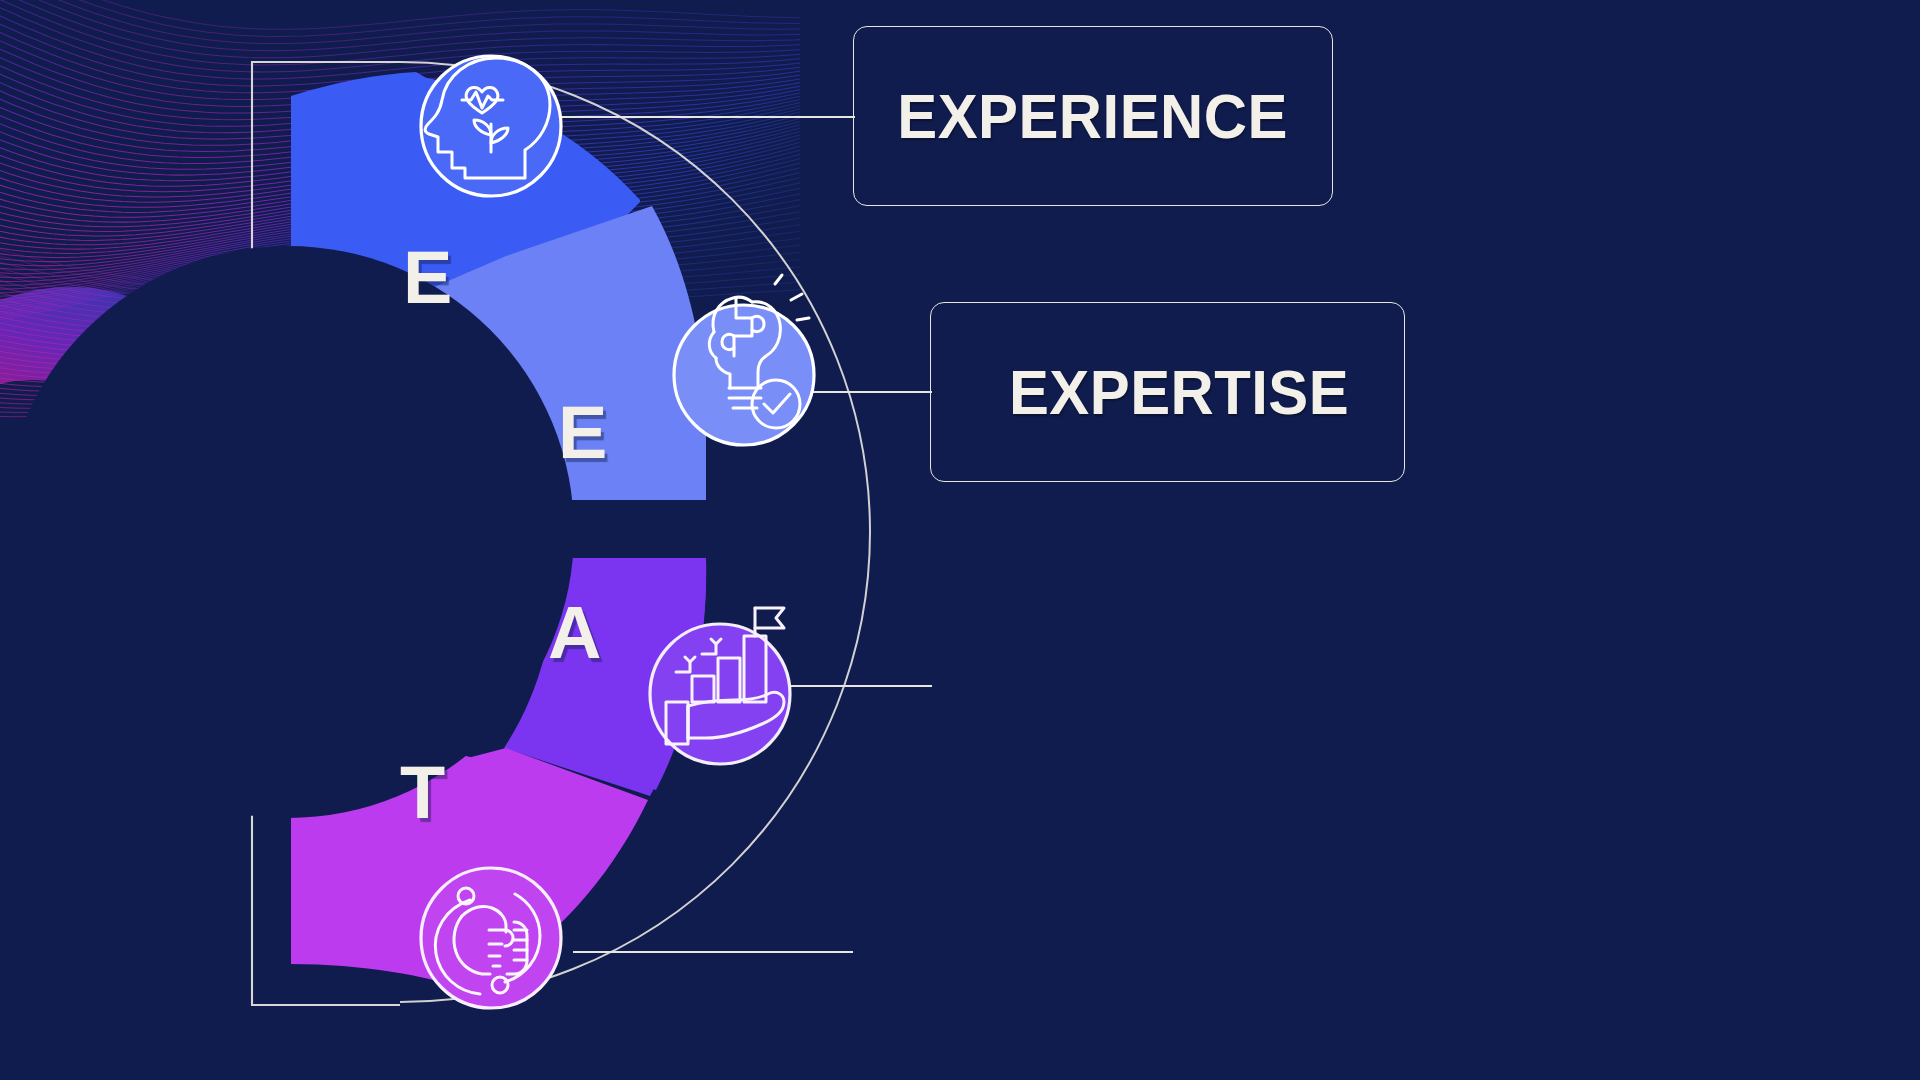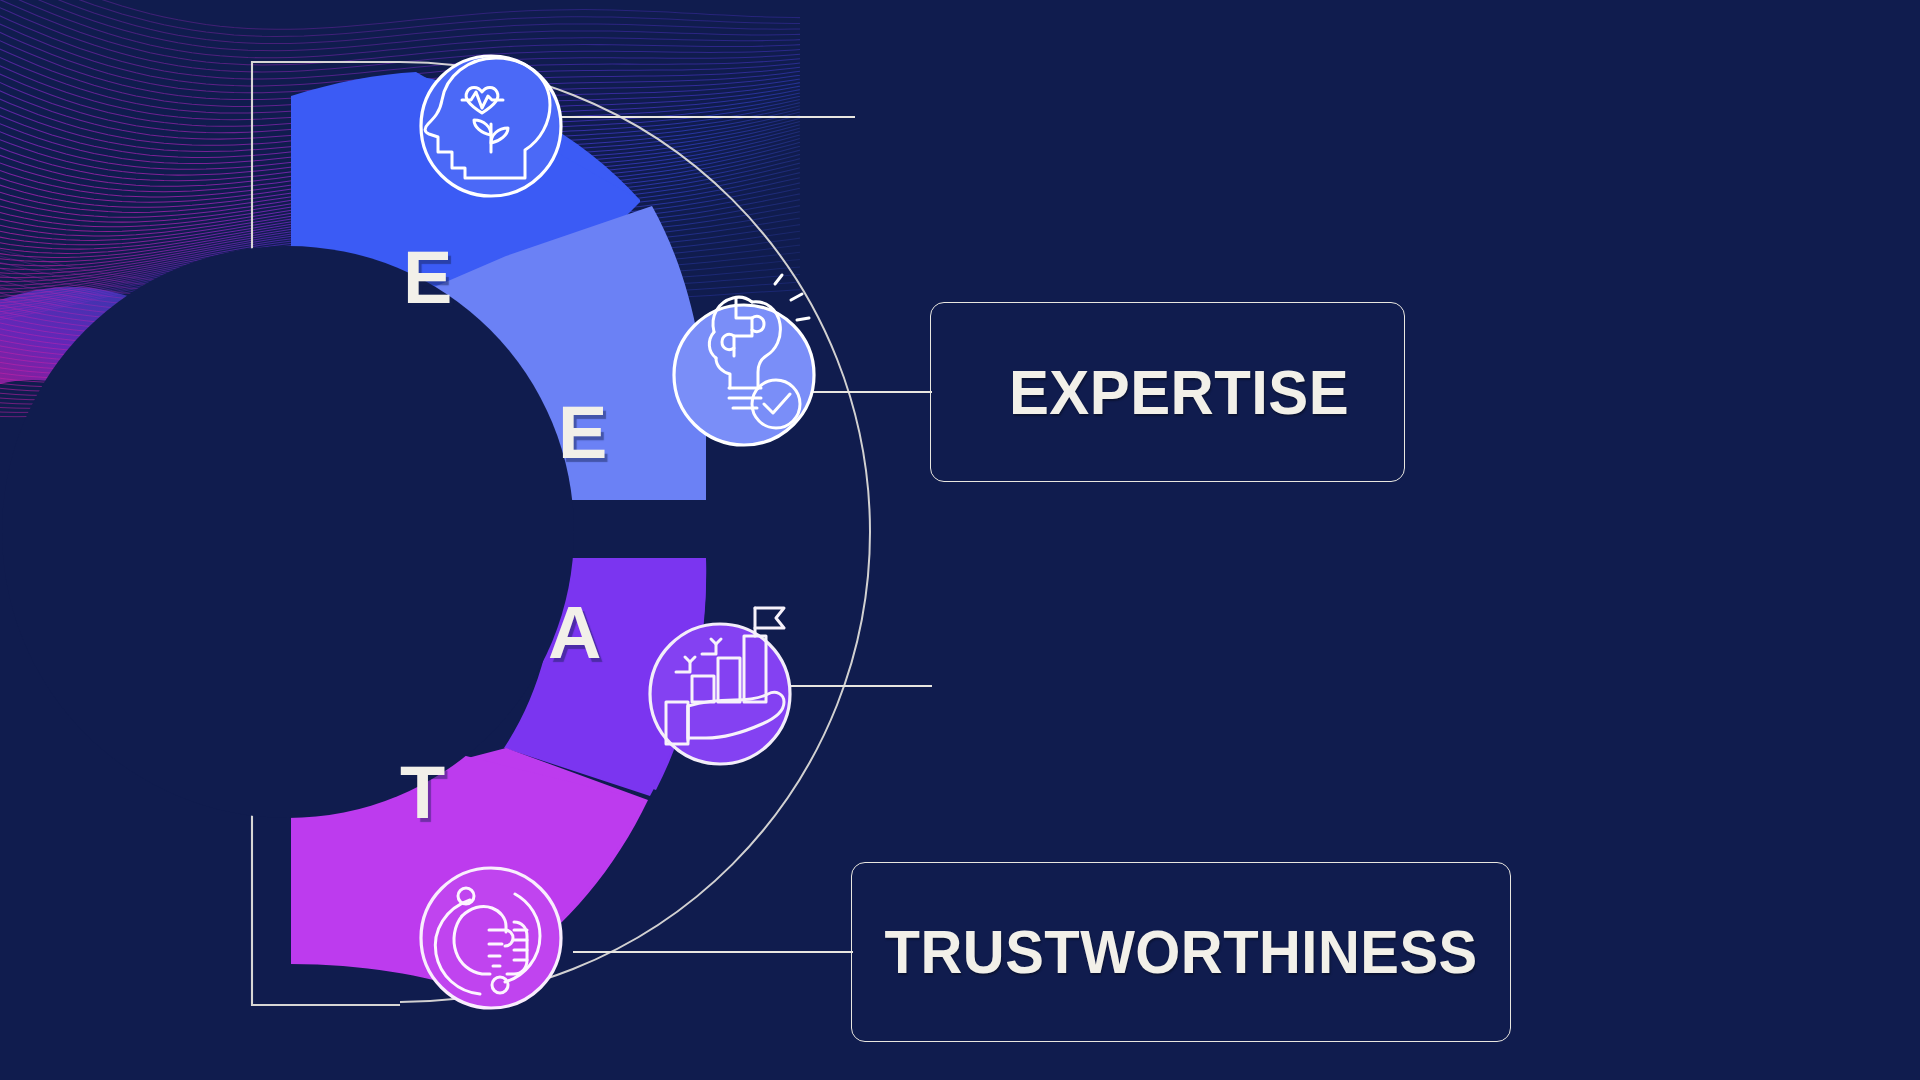--- a/index.html
+++ b/index.html
@@ -340,20 +340,20 @@
         <path d="M514,930 L527,930 M514,940 L527,940 M514,950 L527,950 M514,960 L527,960"></path>
       </g>
     </g>
   </svg>
 
   <div class="seg-letter" id="letter-0">E</div>
   <div class="seg-letter" id="letter-1">E</div>
   <div class="seg-letter" id="letter-2">A</div>
   <div class="seg-letter" id="letter-3">T</div>
 
+  <div class="label-box" id="box-experience">
+    <span class="label-text">EXPERIENCE</span>
+  </div>
   <div class="label-box" id="box-expertise">
     <span class="label-text">EXPERTISE</span>
   </div>
-  <div class="label-box" id="box-trustworthiness">
-    <span class="label-text">TRUSTWORTHINESS</span>
-  </div>
 
 </div>
 
 </body></html>

